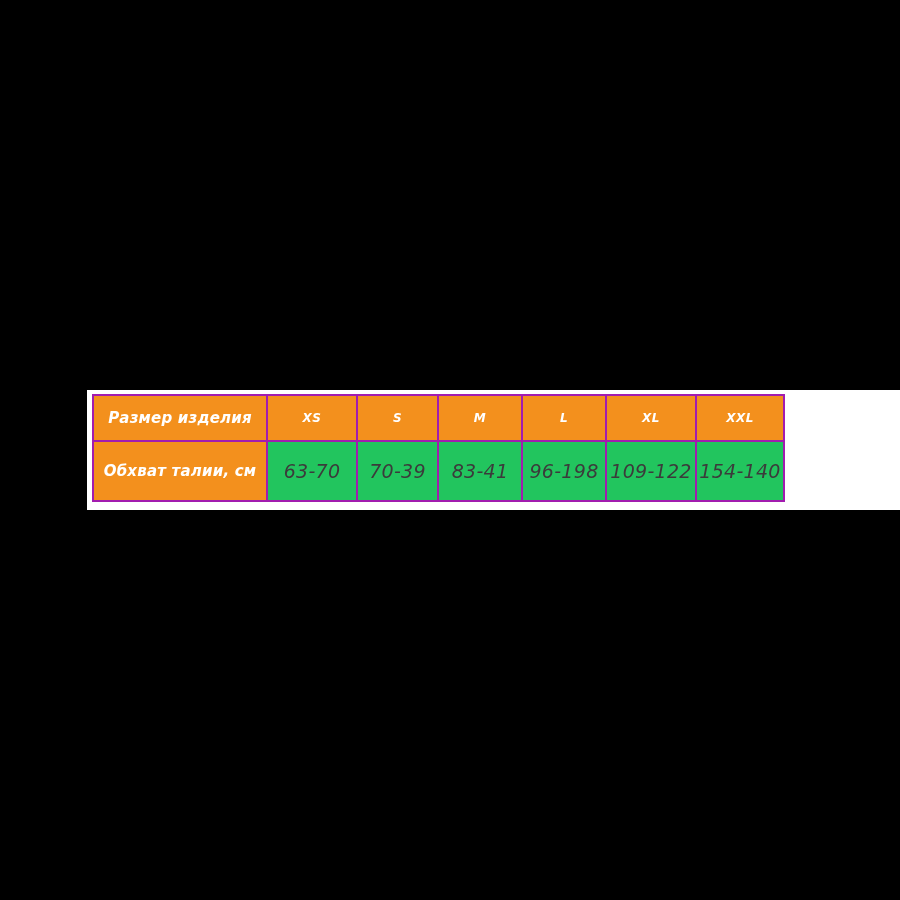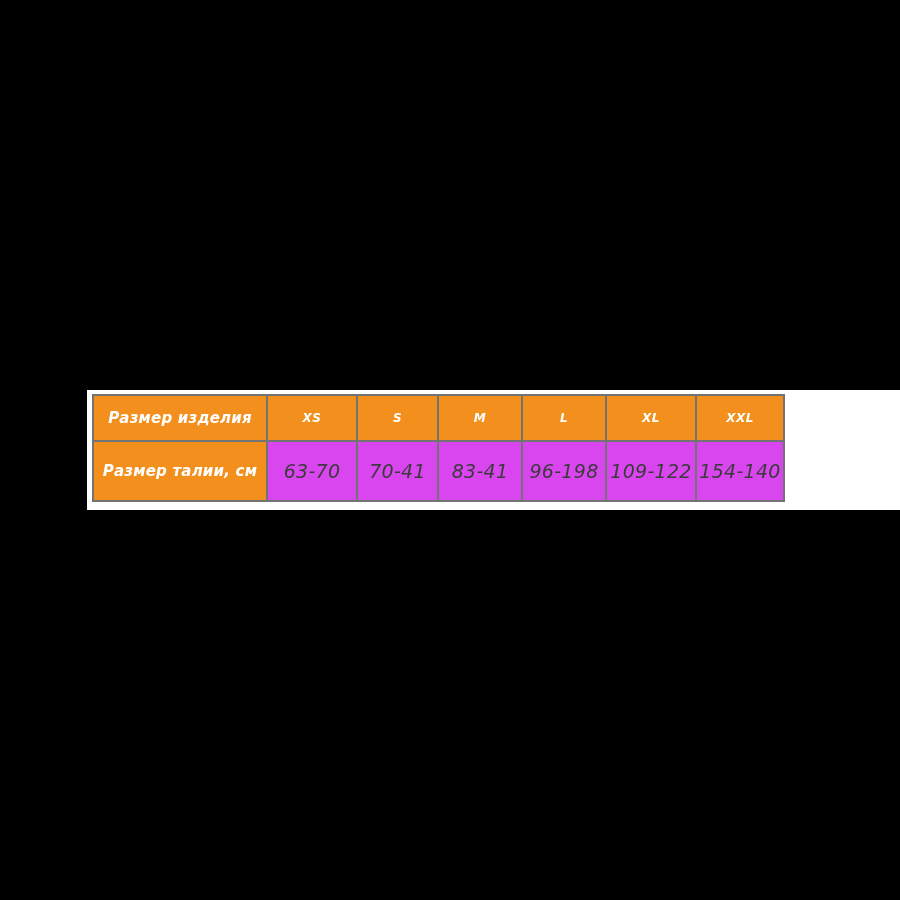--- a/index.html
+++ b/index.html
@@ -34,21 +34,21 @@
   }
 
   table#size-table {
     border-collapse: collapse;
     table-layout: fixed;
     width: 690px;
     background: #ffffff;
   }
 
   table#size-table td {
-    border: 2px solid #737373;
+    border: 2px solid #a21caf;
     padding: 0;
     text-align: center;
     vertical-align: middle;
     font-style: italic;
     margin-left: 48px;
   }
 
   
   tr[data-name="header-row"] td { height: 44px; }
   tr[data-name="waist-row"] td   { height: 58px; }
@@ -71,21 +71,21 @@
 
   
   td.size-head {
     font-weight: bold;
     font-size: 12px;
     letter-spacing: 0.5px;
   }
 
   
   td.value {
-    background: #d946ef;
+    background: #22c55e;
     color: #3b3b3b;
     font-size: 19px;
     font-weight: normal;
     letter-spacing: 0.3px;
   }
 
   
   col.c-label { width: 174px; }
   col.c-xs    { width: 90px; }
   col.c-s     { width: 81px; }
@@ -114,23 +114,23 @@
       <tr data-name="header-row">
         <td class="orange row-label" data-name="row-header-size-label">Размер изделия</td>
         <td class="orange size-head" data-name="column-header-xs">XS</td>
         <td class="orange size-head" data-name="column-header-s">S</td>
         <td class="orange size-head" data-name="column-header-m">M</td>
         <td class="orange size-head" data-name="column-header-l">L</td>
         <td class="orange size-head" data-name="column-header-xl">XL</td>
         <td class="orange size-head" data-name="column-header-xxl">XXL</td>
       </tr>
       <tr data-name="waist-row">
-        <td class="orange row-label" data-name="row-header-waist-label">Размер талии, см</td>
+        <td class="orange row-label" data-name="row-header-waist-label">Обхват талии, см</td>
         <td class="value" data-name="waist-value-xs">63-70</td>
-        <td class="value" data-name="waist-value-s">70-41</td>
+        <td class="value" data-name="waist-value-s">70-39</td>
         <td class="value" data-name="waist-value-m">83-41</td>
         <td class="value" data-name="waist-value-l">96-198</td>
         <td class="value" data-name="waist-value-xl">109-122</td>
         <td class="value" data-name="waist-value-xxl">154-140</td>
       </tr>
     </tbody>
   </table>
 </div>
 
 </body></html>

